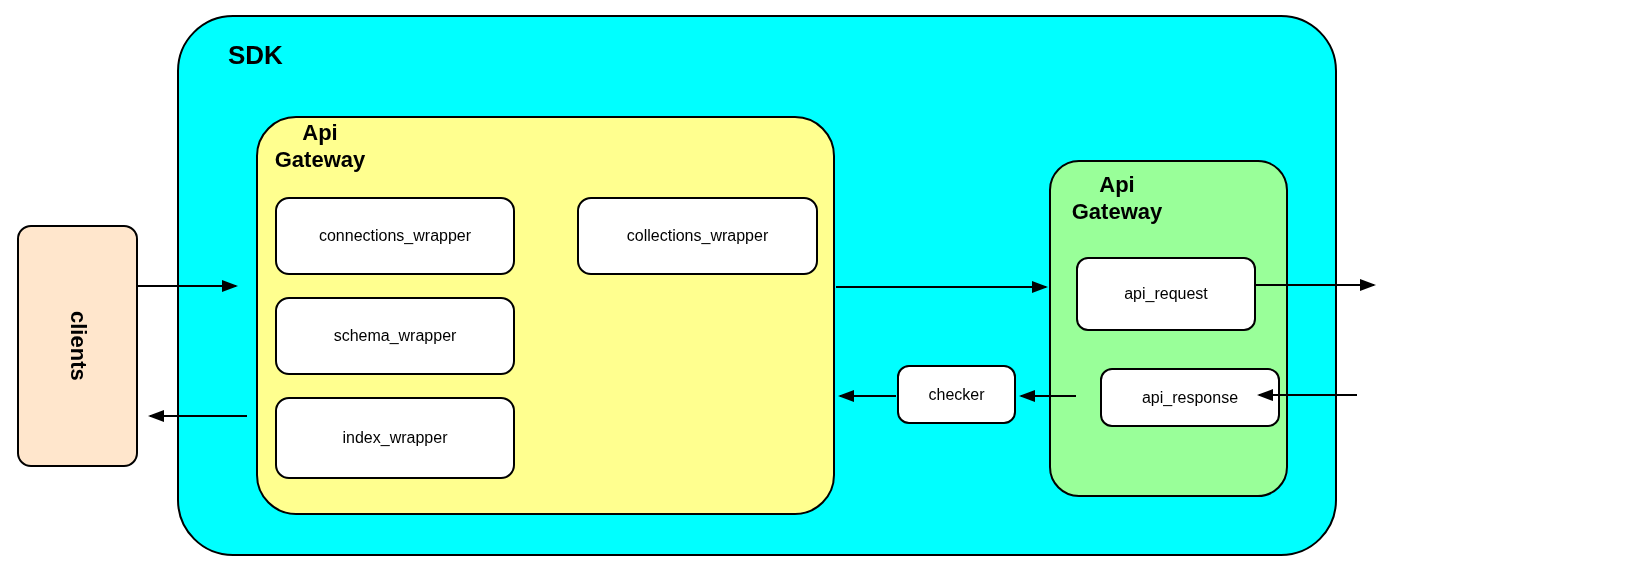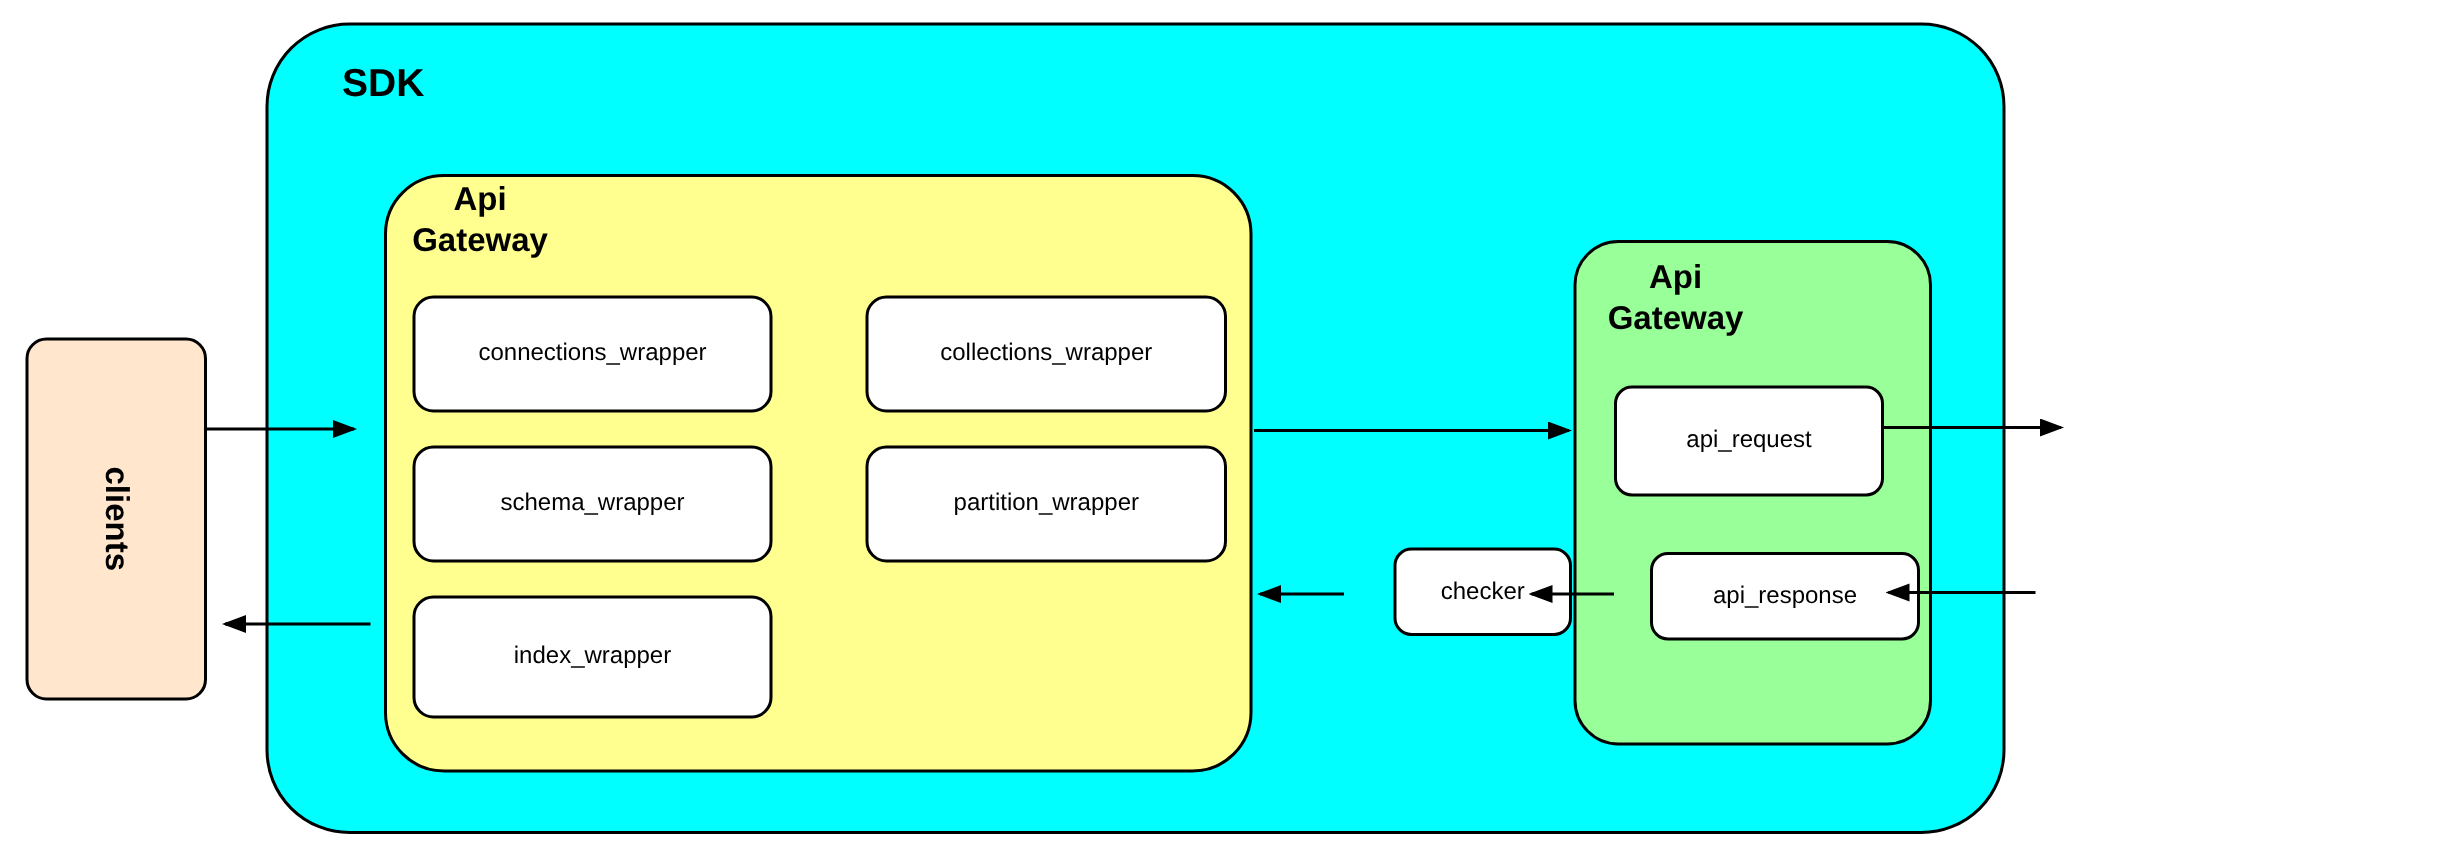--- a/index.html
+++ b/index.html
@@ -91,21 +91,20 @@
     white-space: nowrap;
   }
   .w-col1 { left: 275px; width: 240px; }
   .w-col2 { left: 577px; width: 241px; }
   .w-row1 { top: 197px; height: 78px; }
   .w-row2 { top: 297px; height: 78px; }
   .w-row3 { top: 397px; height: 82px; }
   .checker {
     left: 897px; top: 365px; width: 119px; height: 59px;
     border-radius: 12px;
-    margin-left: 32px;
   }
   .api-request  { left: 1076px; top: 257px; width: 180px; height: 74px; border-radius: 12px; }
   .api-response { left: 1100px; top: 368px; width: 180px; height: 59px; border-radius: 12px; }
   
   #connectors {
     position: absolute;
     left: 0; top: 0;
     width: 1634px; height: 574px;
     pointer-events: none;
   }
@@ -121,21 +120,20 @@
 
   <div class="node sdk"></div>
   <div class="container-label sdk-label">SDK</div>
 
   <div class="node api-wrapper"></div>
   <div class="container-label api-wrapper-label"><span>Api</span><br><span>Gateway</span></div>
 
   <div class="node leaf w-col1 w-row1">connections_wrapper</div>
   <div class="node leaf w-col1 w-row2">schema_wrapper</div>
   <div class="node leaf w-col2 w-row1">collections_wrapper</div>
-  <div class="node leaf w-col2 w-row2">partition_wrapper</div>
   <div class="node leaf w-col1 w-row3">index_wrapper</div>
 
   <div class="node leaf checker">checker</div>
 
   <div class="node api-gateway"></div>
   <div class="container-label api-gateway-label"><span>Api</span><br><span>Gateway</span></div>
 
   <div class="node leaf api-request">api_request</div>
   <div class="node leaf api-response">api_response</div>
 

